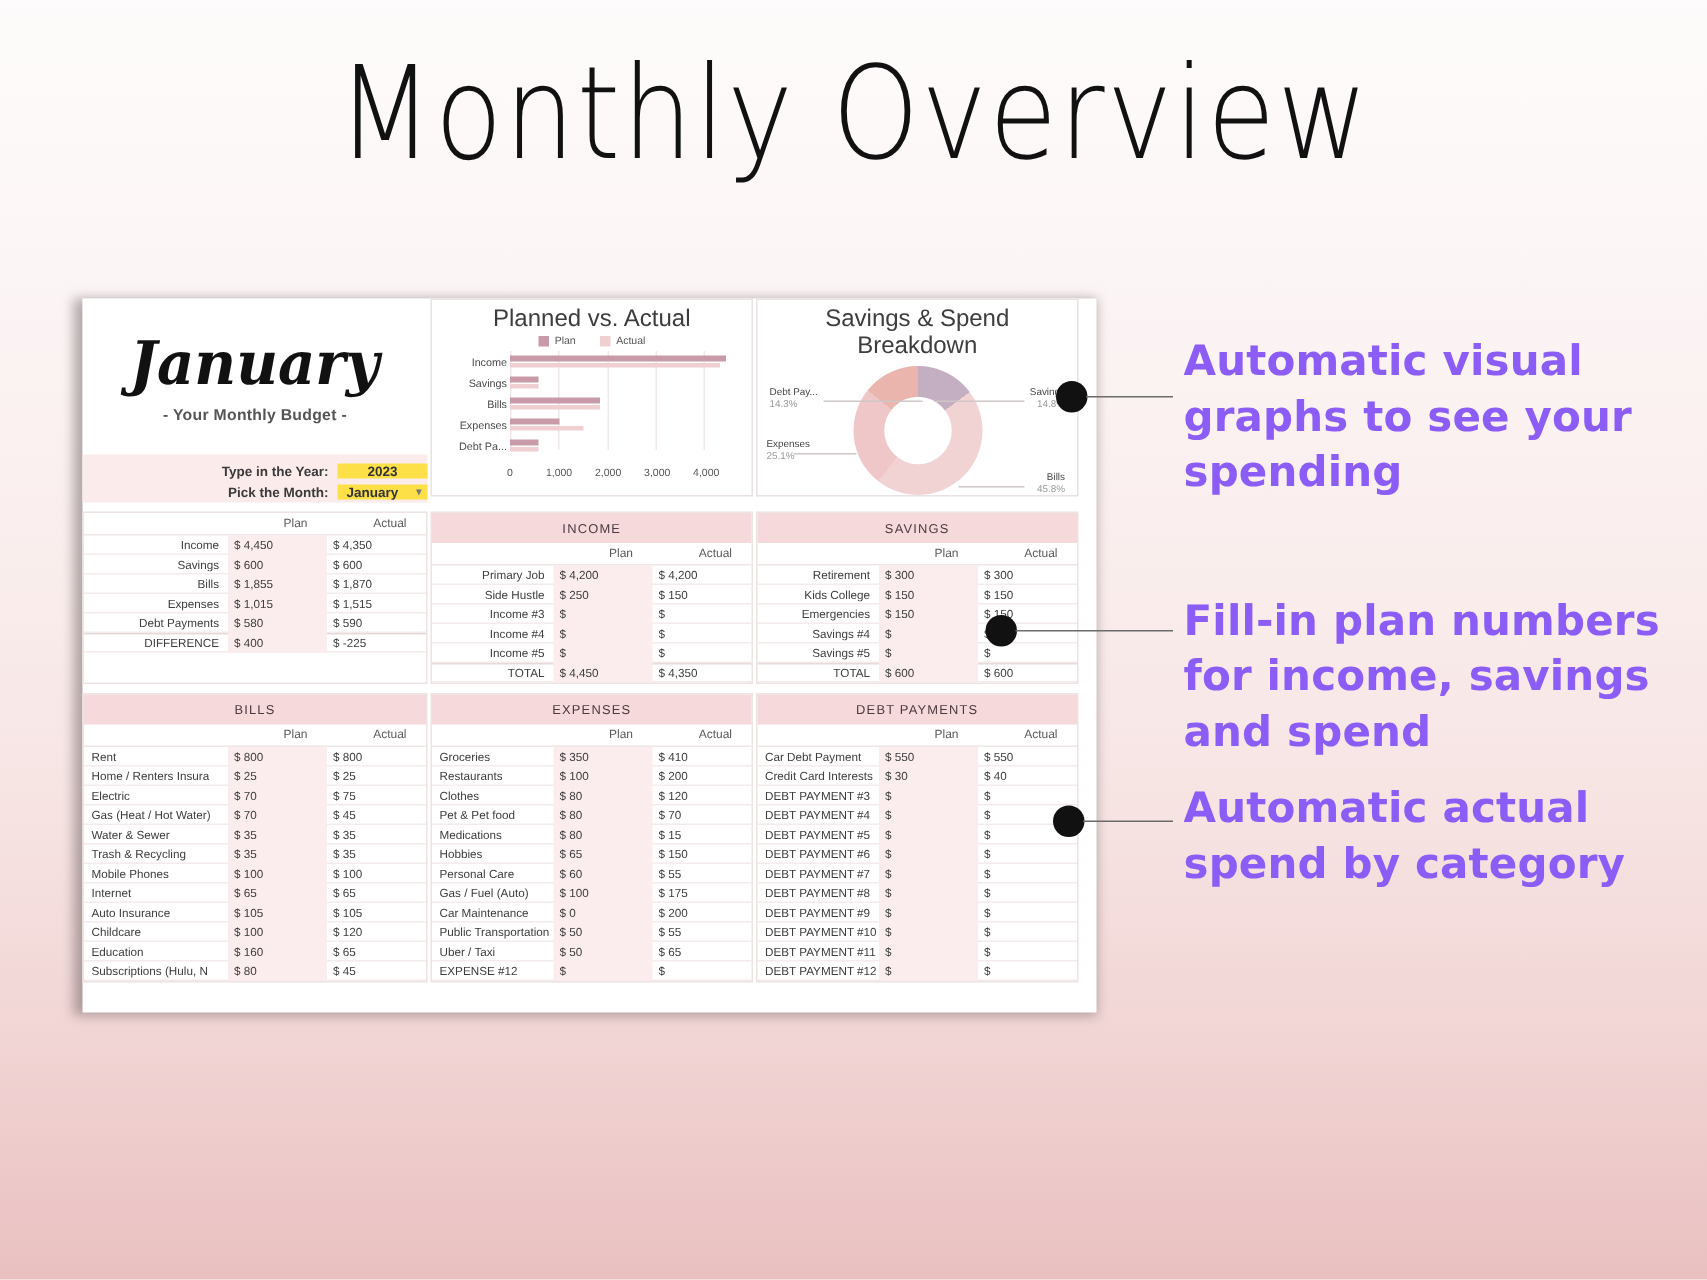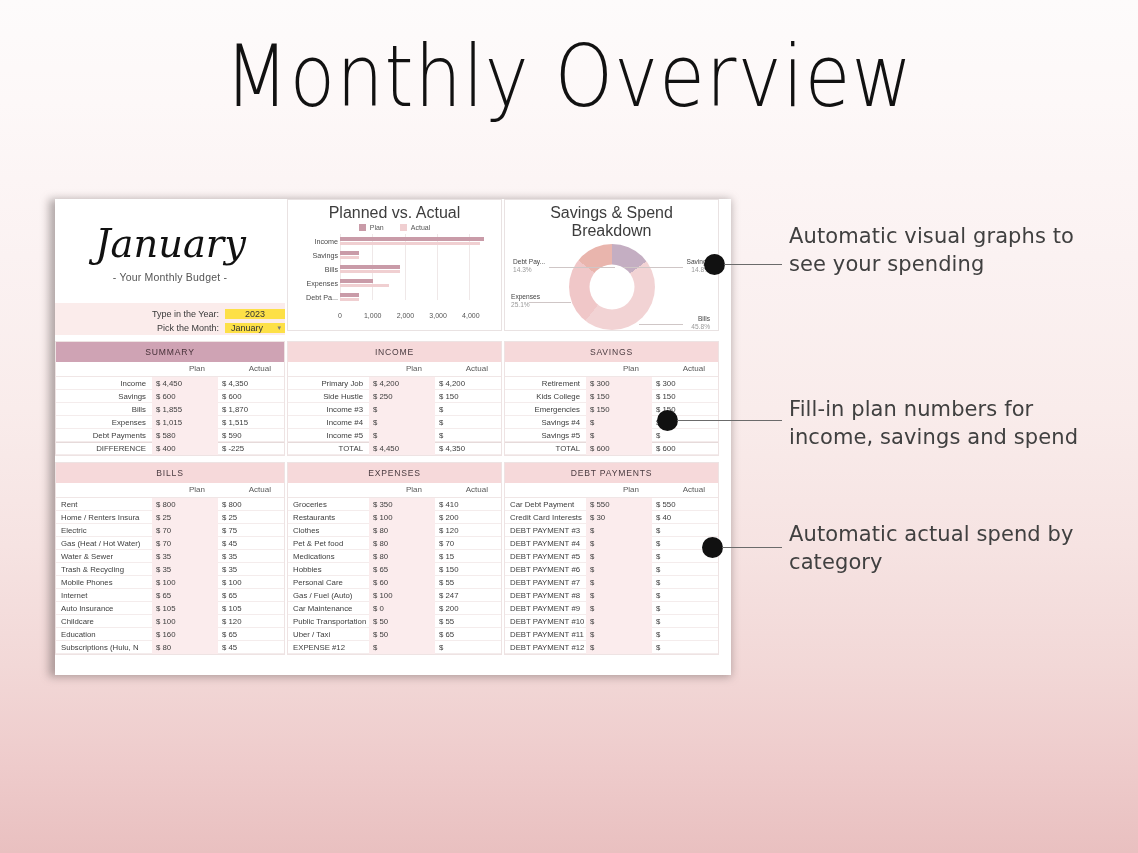--- a/index.html
+++ b/index.html
@@ -33,21 +33,21 @@
   }
   .sheet {
     position: absolute; left: 55px; top: 199px;
     width: 676px; height: 476px;
     background: #ffffff; overflow: hidden;
     display: flex; flex-direction: column;
   }
 
   
   .top-row { display: flex; height: 136px; }
-  .panel { background: #fff; }
+  .panel { background: #fff; font-weight: bold; }
   .col-a { width: 230px; }
   .col-b { width: 215px; margin-left: 2px; }
   .col-c { width: 215px; margin-left: 2px; }
 
   .month-block {
     height: 104px; display: flex; flex-direction: column;
     align-items: center; justify-content: center;
   }
   .month-name {
     font-family: "DejaVu Serif", serif; font-style: italic;
@@ -140,22 +140,22 @@
   .row .c1 { flex: 1; padding-left: 5px; white-space: nowrap; overflow: hidden; }
   .row.ralign .c1 { text-align: right; padding-right: 6px; padding-left: 0; }
   .row .c2 { width: 66px; padding-left: 4px; background: #fbeced; height: 13px;
              display: flex; align-items: center; text-align: center; }
   .row .c3 { width: 66px; padding-left: 4px; height: 13px;
              display: flex; align-items: center; }
   .row.total { border-top: 1px solid #e6dada; }
   .row.total .c1 { font-weight: normal; }
 
   
-  .anno { position: absolute; color: #404040; font-family: "DejaVu Sans", sans-serif;
-          font-weight: 400; font-size: 21px; line-height: 1.32; letter-spacing: .1px; }
+  .anno { position: absolute; color: #8b5cf6; font-family: "DejaVu Sans", sans-serif;
+          font-weight: 700; font-size: 28px; line-height: 1.32; letter-spacing: .1px; }
   .dot { position: absolute; width: 21px; height: 21px; border-radius: 50%; background: #111; }
   .aline { position: absolute; height: 1px; background: #6b6b6b; }
 </style>
 </head>
 <body>
 
 <div class="page-title">Monthly Overview</div>
 
 <div class="sheet-shadow"></div>
 <div class="sheet">
@@ -273,21 +273,20 @@
             <span class="nm">Bills</span><br>
             <span class="pc" id="pc-bills">45.8%</span>
           </div>
         </div>
       </div>
     </div>
   </div>
 
   <div class="tables-row">
     <div class="tbl first" id="tbl-summary">
-        <div class="thead summary">SUMMARY</div>
         <div class="colhead">
           <span class="c1"></span>
           <span class="c2i">Plan</span>
           <span class="c3i">Actual</span>
         </div>
         <div class="row ralign">
           <span class="c1">Income</span>
           <span class="c2">$  4,450</span>
           <span class="c3">$  4,350</span>
         </div>
@@ -502,21 +501,21 @@
           <span class="c3">$  150</span>
         </div>
         <div class="row">
           <span class="c1">Personal Care</span>
           <span class="c2">$  60</span>
           <span class="c3">$  55</span>
         </div>
         <div class="row">
           <span class="c1">Gas / Fuel (Auto)</span>
           <span class="c2">$  100</span>
-          <span class="c3">$  247</span>
+          <span class="c3">$  175</span>
         </div>
         <div class="row">
           <span class="c1">Car Maintenance</span>
           <span class="c2">$  0</span>
           <span class="c3">$  200</span>
         </div>
         <div class="row">
           <span class="c1">Public Transportation</span>
           <span class="c2">$  50</span>
           <span class="c3">$  55</span>

